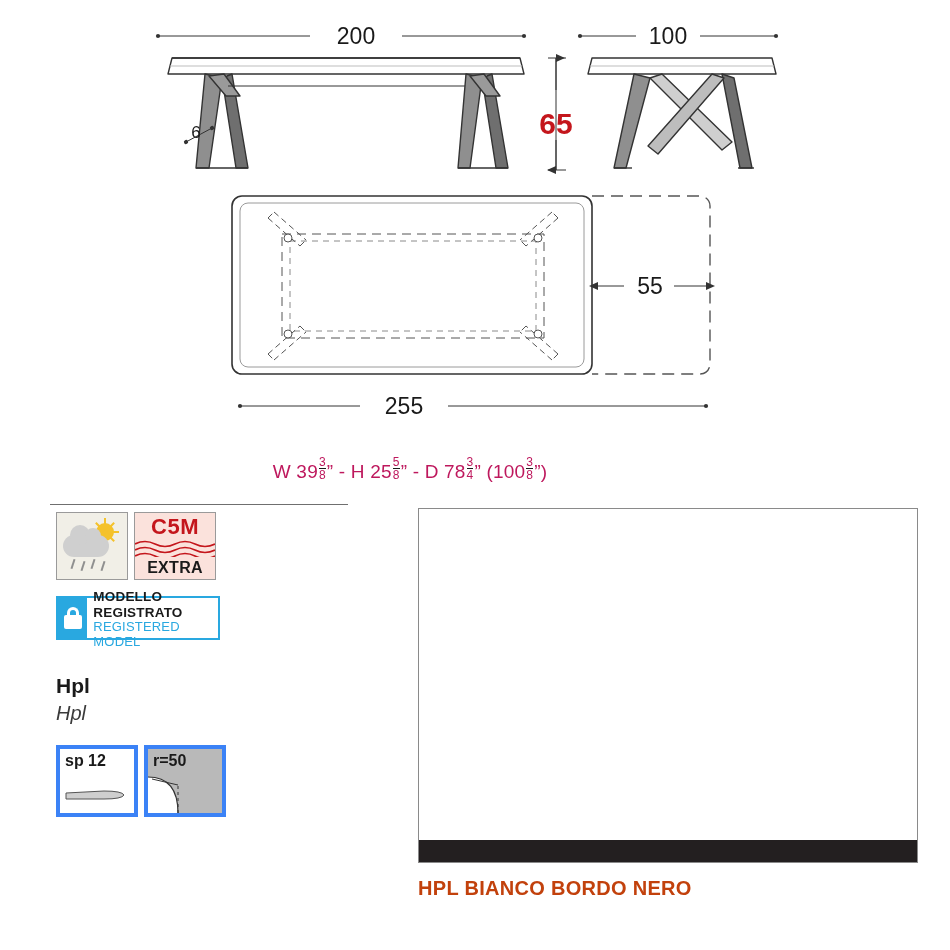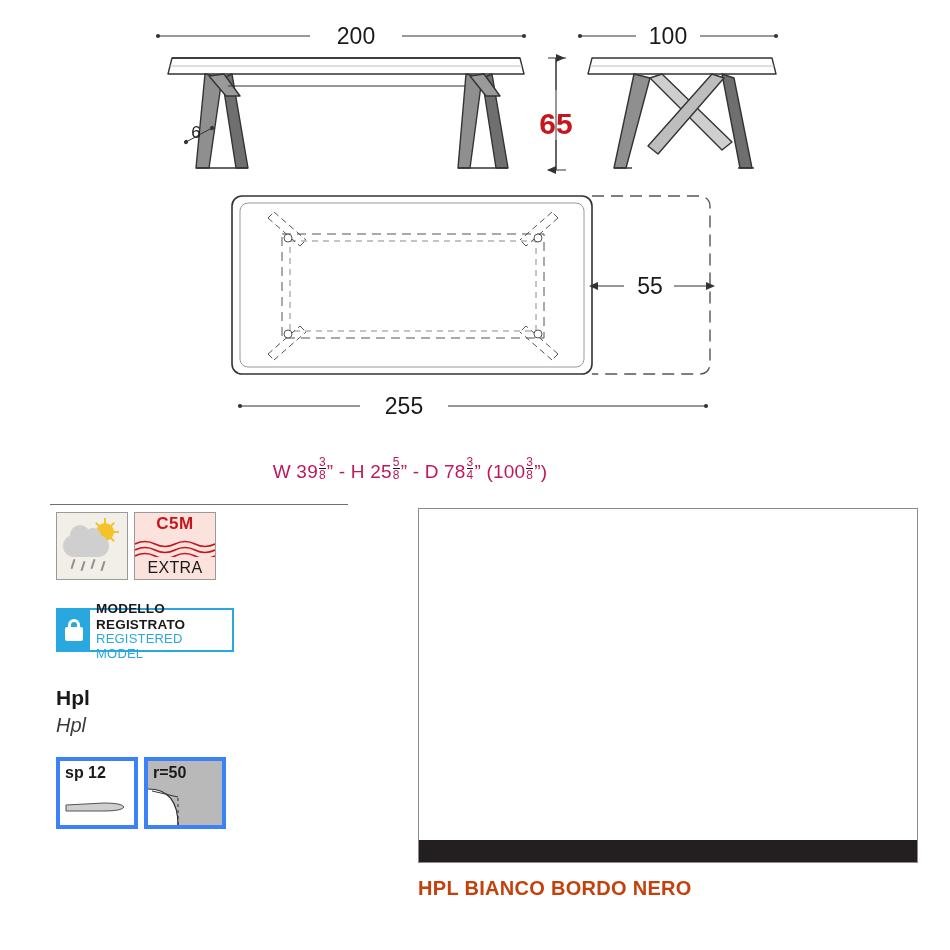--- a/index.html
+++ b/index.html
@@ -195,52 +195,52 @@
     overflow: hidden;
   }
   .c5m-label {
     position: absolute;
     top: 1px;
     left: 0;
     width: 100%;
     text-align: center;
     color: #c4161c;
     font-weight: bold;
-    font-size: 17px;
+    font-size: 22px;
     letter-spacing: .5px;
   }
   .c5m-waves {
     position: absolute;
     top: 26px;
     left: 0;
     width: 100%;
     height: 18px;
   }
   .extra-label {
     position: absolute;
     bottom: 2px;
     left: 0;
     width: 100%;
     text-align: center;
     color: #1a1a1a;
-    font-weight: normal;
+    font-weight: bold;
     font-size: 16px;
     letter-spacing: .3px;
   }
 
   
   .reg-badge {
-    margin-top: 28px;
+    margin-top: 16px;
     display: inline-flex;
     align-items: stretch;
     background: #ffffff;
     border: 2px solid #29a8e0;
     height: 44px;
     box-sizing: border-box;
-    width: 178px;
+    width: 164px;
   }
   .reg-lock {
     width: 40px;
     background: #29a8e0;
     display: flex;
     align-items: center;
     justify-content: center;
   }
   .lock-glyph {
     width: 18px;

